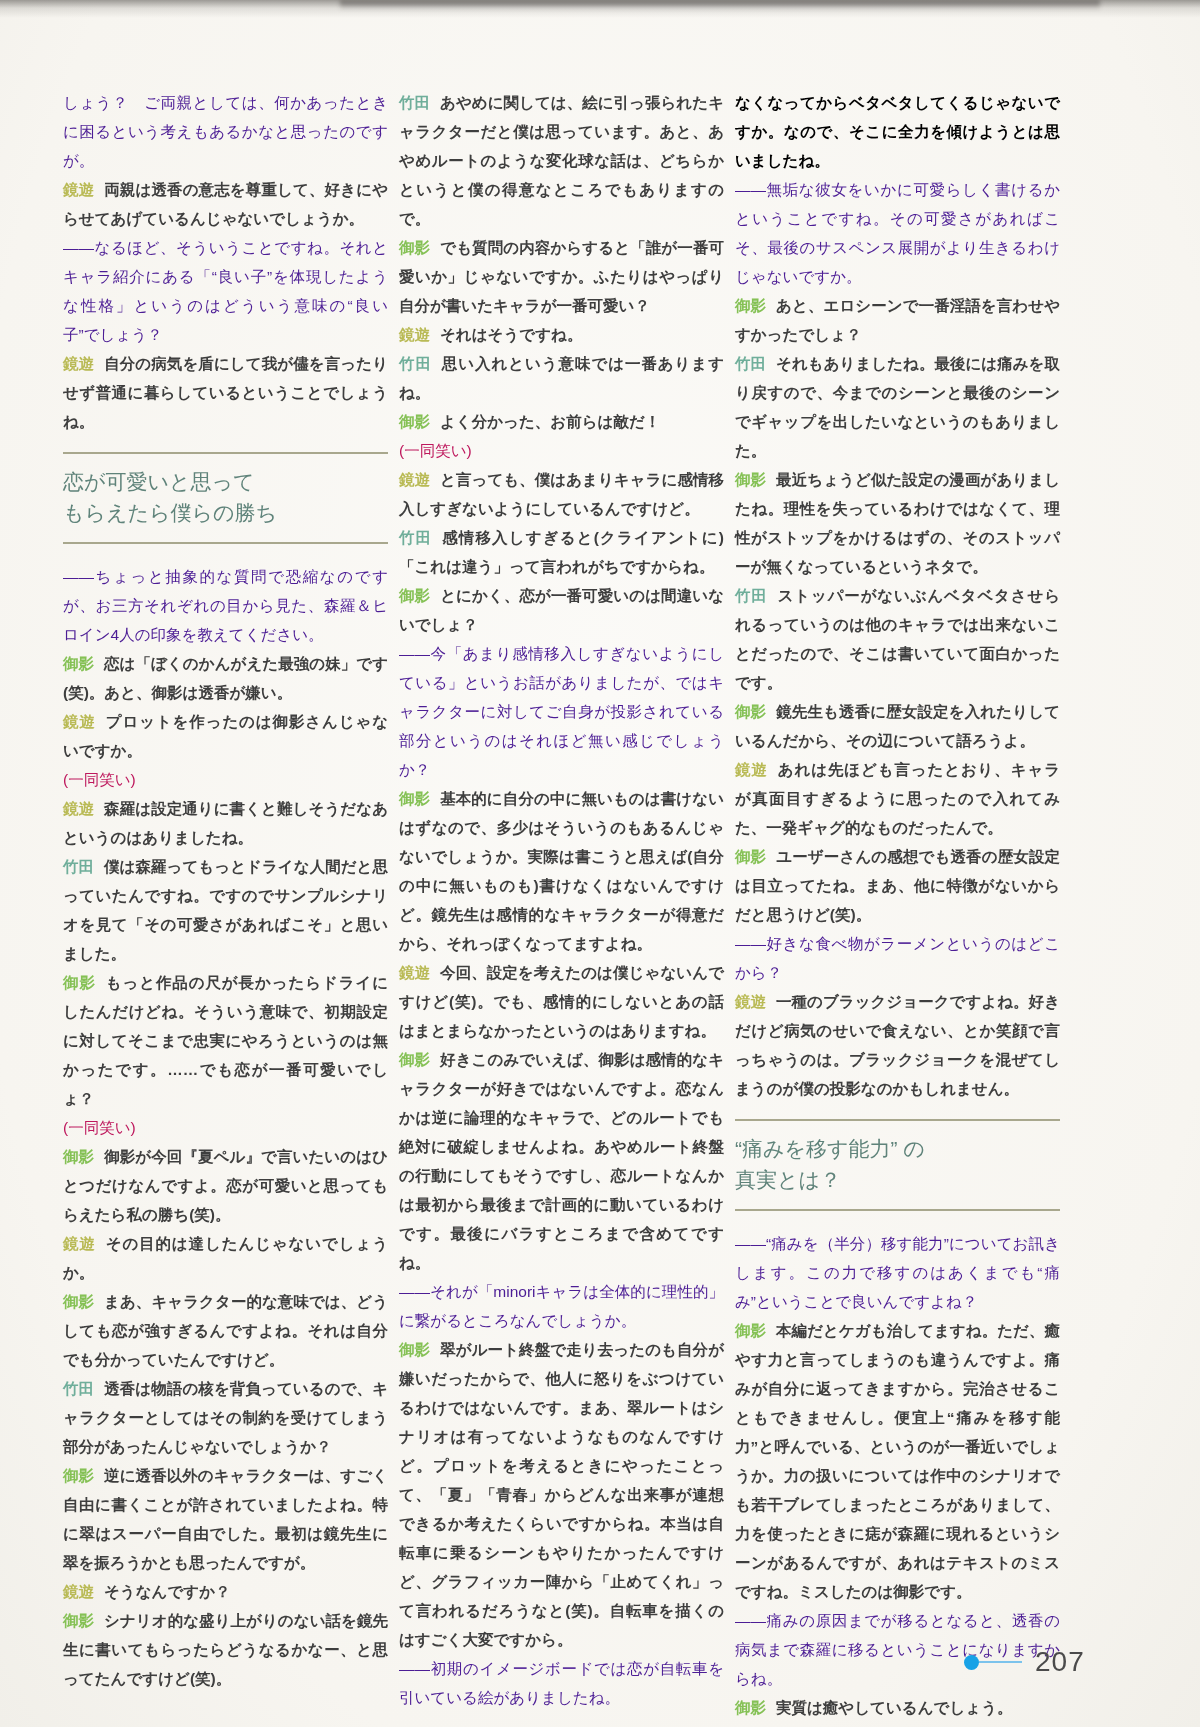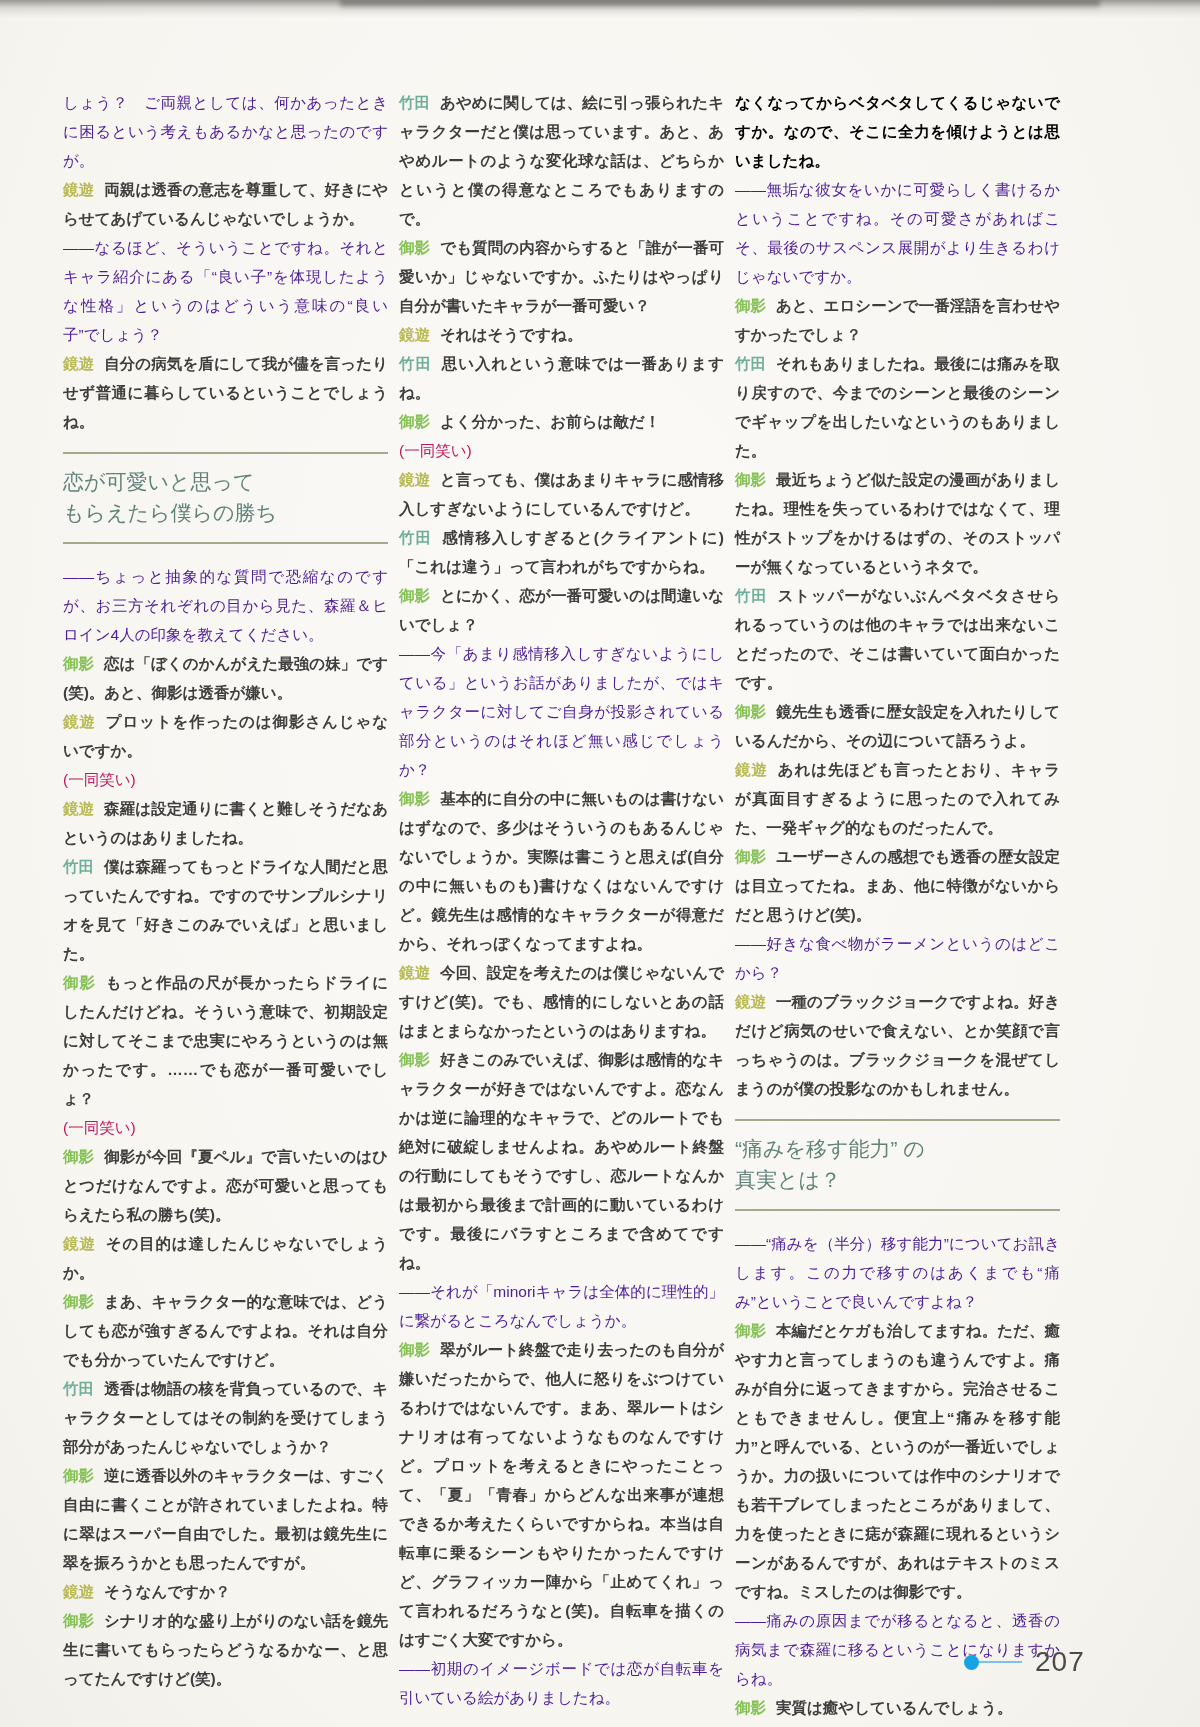--- a/index.html
+++ b/index.html
@@ -77,21 +77,21 @@
         <p class="block speech"><span class="spk" style="color: rgb(185, 186, 85);">鏡遊</span><span>自分の病気を盾にして我が儘を言ったりせず普通に暮らしているということでしょうね。</span></p>
         <h2 class="heading">
           <span class="hline">恋が可愛いと思って</span>
           <span class="hline">もらえたら僕らの勝ち</span>
         </h2>
         <p class="block interviewer"><span>――ちょっと抽象的な質問で恐縮なのですが、お三方それぞれの目から見た、森羅＆ヒロイン4人の印象を教えてください。</span></p>
         <p class="block speech"><span class="spk" style="color: rgb(133, 193, 85);">御影</span><span>恋は「ぼくのかんがえた最強の妹」です(笑)。あと、御影は透香が嫌い。</span></p>
         <p class="block speech"><span class="spk" style="color: rgb(185, 186, 85);">鏡遊</span><span>プロットを作ったのは御影さんじゃないですか。</span></p>
         <p class="block laugh"><span>(一同笑い)</span></p>
         <p class="block speech"><span class="spk" style="color: rgb(185, 186, 85);">鏡遊</span><span>森羅は設定通りに書くと難しそうだなあというのはありましたね。</span></p>
-        <p class="block speech"><span class="spk" style="color: rgb(111, 174, 154);">竹田</span><span>僕は森羅ってもっとドライな人間だと思っていたんですね。ですのでサンプルシナリオを見て「好きこのみでいえば」と思いました。</span></p>
+        <p class="block speech"><span class="spk" style="color: rgb(111, 174, 154);">竹田</span><span>僕は森羅ってもっとドライな人間だと思っていたんですね。ですのでサンプルシナリオを見て「その可愛さがあればこそ」と思いました。</span></p>
         <p class="block speech"><span class="spk" style="color: rgb(133, 193, 85);">御影</span><span>もっと作品の尺が長かったらドライにしたんだけどね。そういう意味で、初期設定に対してそこまで忠実にやろうというのは無かったです。……でも恋が一番可愛いでしょ？</span></p>
         <p class="block laugh"><span>(一同笑い)</span></p>
         <p class="block speech"><span class="spk" style="color: rgb(133, 193, 85);">御影</span><span>御影が今回『夏ペル』で言いたいのはひとつだけなんですよ。恋が可愛いと思ってもらえたら私の勝ち(笑)。</span></p>
         <p class="block speech"><span class="spk" style="color: rgb(185, 186, 85);">鏡遊</span><span>その目的は達したんじゃないでしょうか。</span></p>
         <p class="block speech"><span class="spk" style="color: rgb(133, 193, 85);">御影</span><span>まあ、キャラクター的な意味では、どうしても恋が強すぎるんですよね。それは自分でも分かっていたんですけど。</span></p>
         <p class="block speech"><span class="spk" style="color: rgb(111, 174, 154);">竹田</span><span>透香は物語の核を背負っているので、キャラクターとしてはその制約を受けてしまう部分があったんじゃないでしょうか？</span></p>
         <p class="block speech"><span class="spk" style="color: rgb(133, 193, 85);">御影</span><span>逆に透香以外のキャラクターは、すごく自由に書くことが許されていましたよね。特に翠はスーパー自由でした。最初は鏡先生に翠を振ろうかとも思ったんですが。</span></p>
         <p class="block speech"><span class="spk" style="color: rgb(185, 186, 85);">鏡遊</span><span>そうなんですか？</span></p>
         <p class="block speech"><span class="spk" style="color: rgb(133, 193, 85);">御影</span><span>シナリオ的な盛り上がりのない話を鏡先生に書いてもらったらどうなるかなー、と思ってたんですけど(笑)。</span></p>
       </div>

